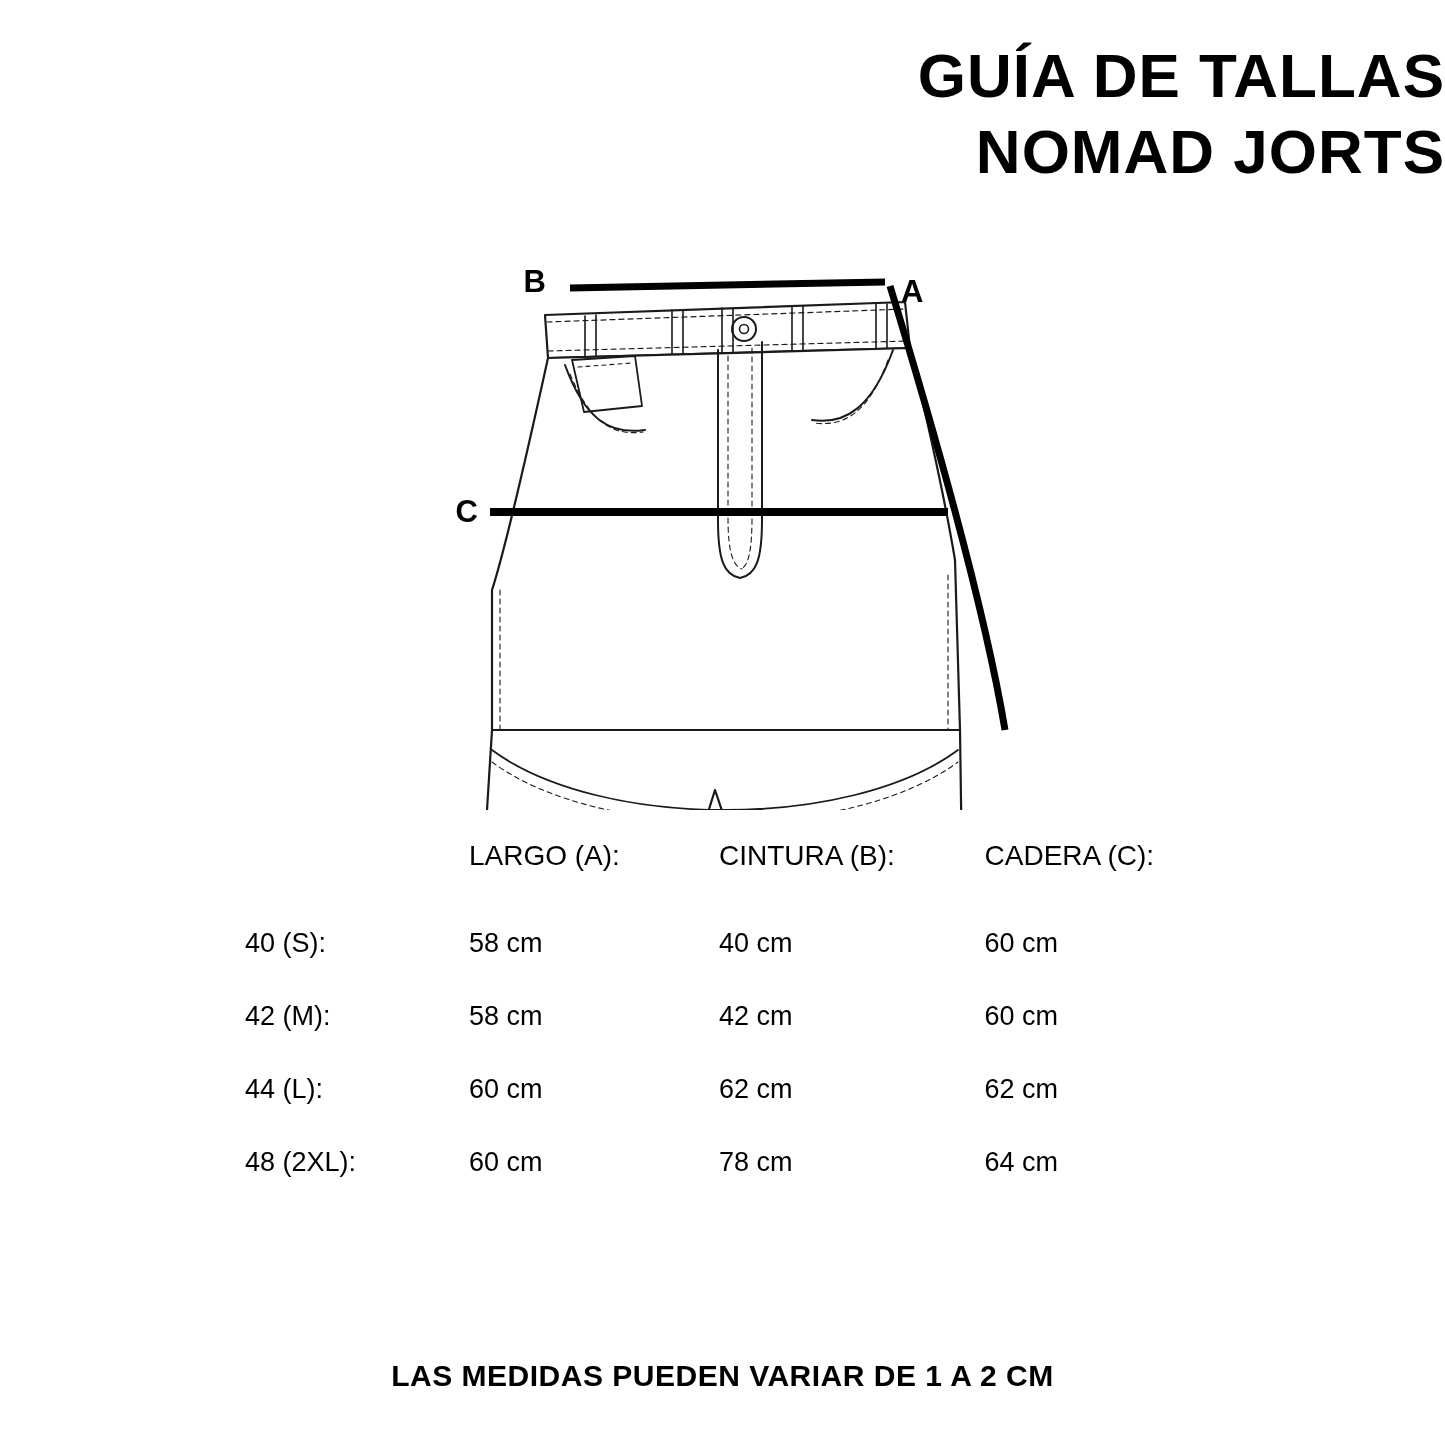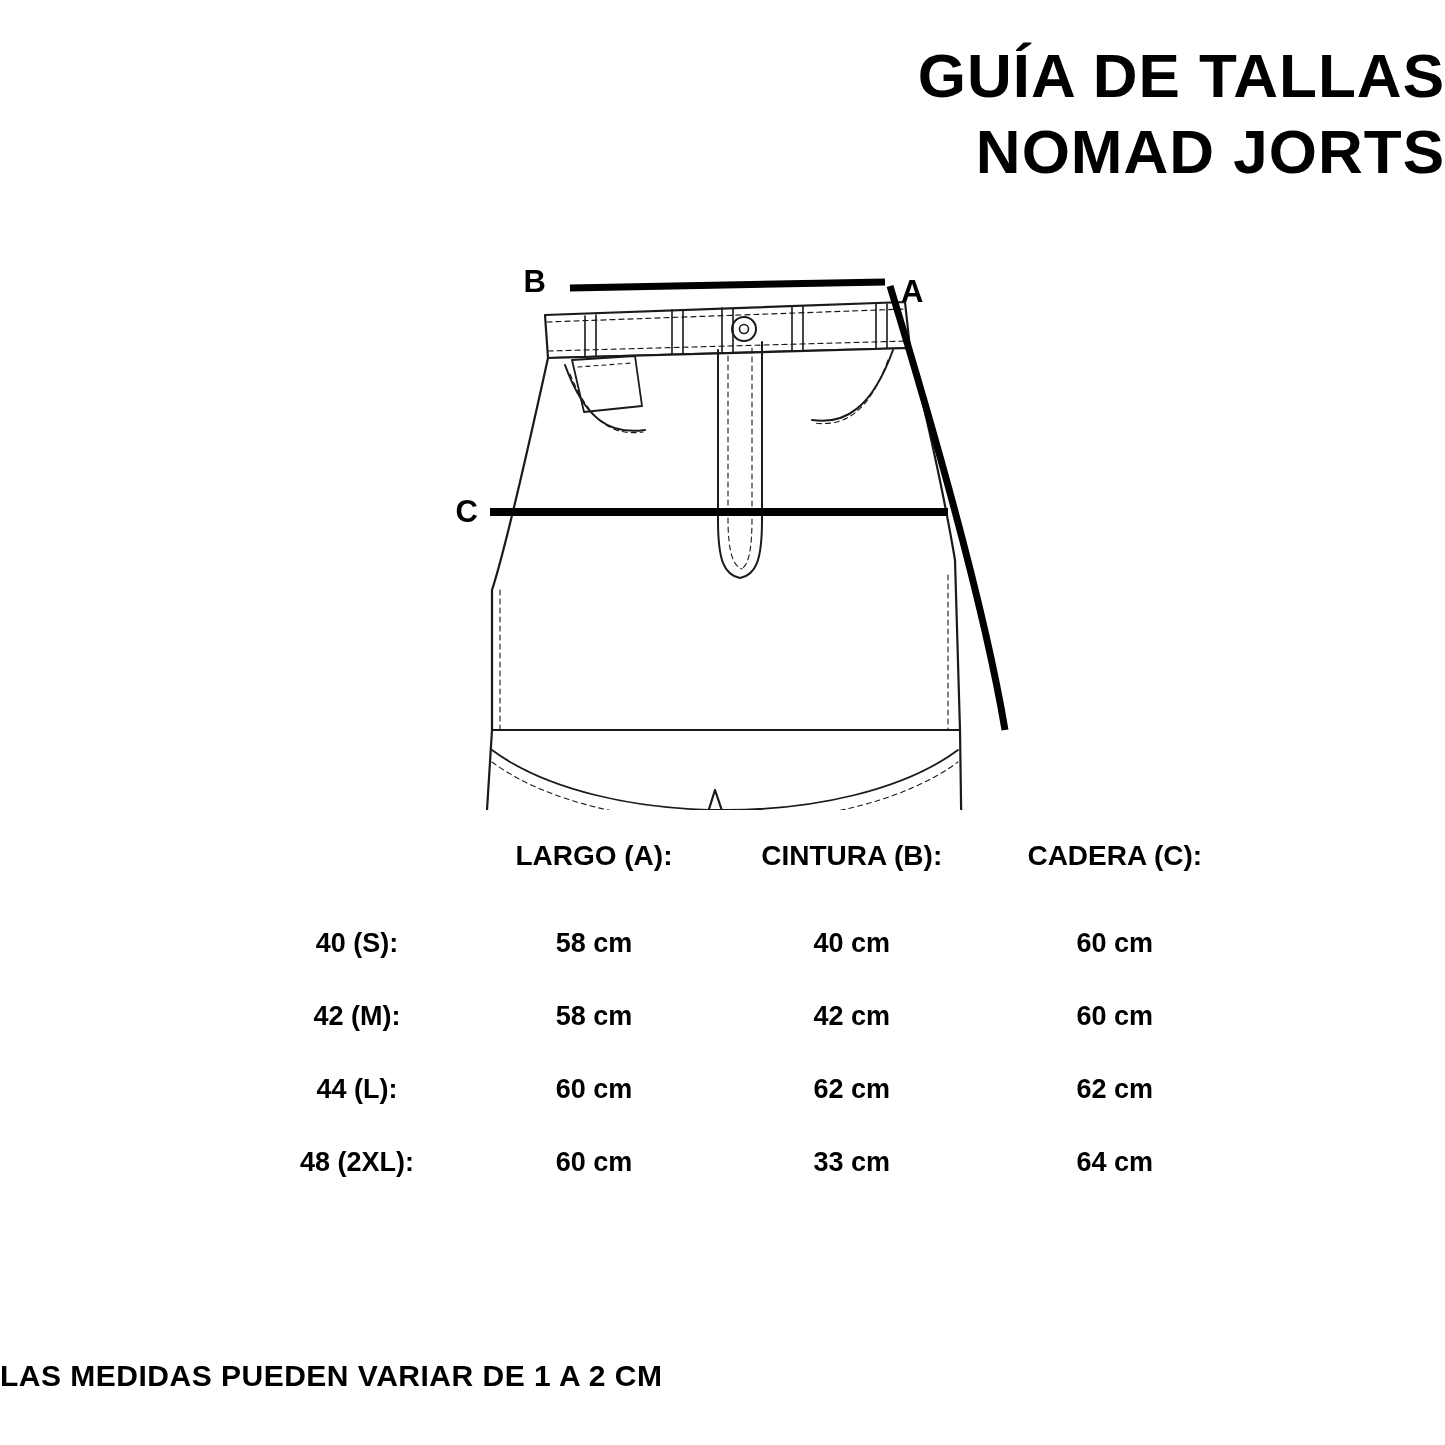--- a/index.html
+++ b/index.html
@@ -44,23 +44,23 @@
 
   
   .size-table {
     position: absolute;
     top: 840px;
     left: 245px;
     width: 1000px;
     border-collapse: collapse;
   }
   .size-table th, .size-table td {
-    text-align: center;
+    text-align: left;
     font-size: 27px;
-    font-weight: 700;
+    font-weight: 400;
     padding: 0;
   }
   .size-table thead th {
     padding-bottom: 56px;
     font-size: 28px;
     white-space: nowrap;
   }
   .size-table tbody td {
     padding-bottom: 42px;
     white-space: nowrap;
@@ -73,20 +73,21 @@
   .th-size { }
   .cell-size { font-size: 28px; margin-left: 36px; }
   .cell-val  { font-size: 28px; margin-top: 8px; }
 
   
   .footer-note {
     position: absolute;
     bottom: 52px;
     left: 0;
     width: 100%;
+    text-align: center;
     font-size: 30px;
     font-weight: 700;
     letter-spacing: 0.5px;
   }
 </style>
 </head>
 <body>
 
 <div class="page">
 
@@ -194,21 +195,21 @@
       </tr>
       <tr>
         <td class="cell-size">44 (L):</td>
         <td class="cell-val">60 cm</td>
         <td class="cell-val">62 cm</td>
         <td class="cell-val">62 cm</td>
       </tr>
       <tr>
         <td class="cell-size">48 (2XL):</td>
         <td class="cell-val">60 cm</td>
-        <td class="cell-val">33 cm</td>
+        <td class="cell-val">78 cm</td>
         <td class="cell-val">64 cm</td>
       </tr>
     </tbody>
   </table>
 
   <div class="footer-note">LAS MEDIDAS PUEDEN VARIAR DE 1 A 2 CM</div>
 
 </div>
 
 </body></html>

